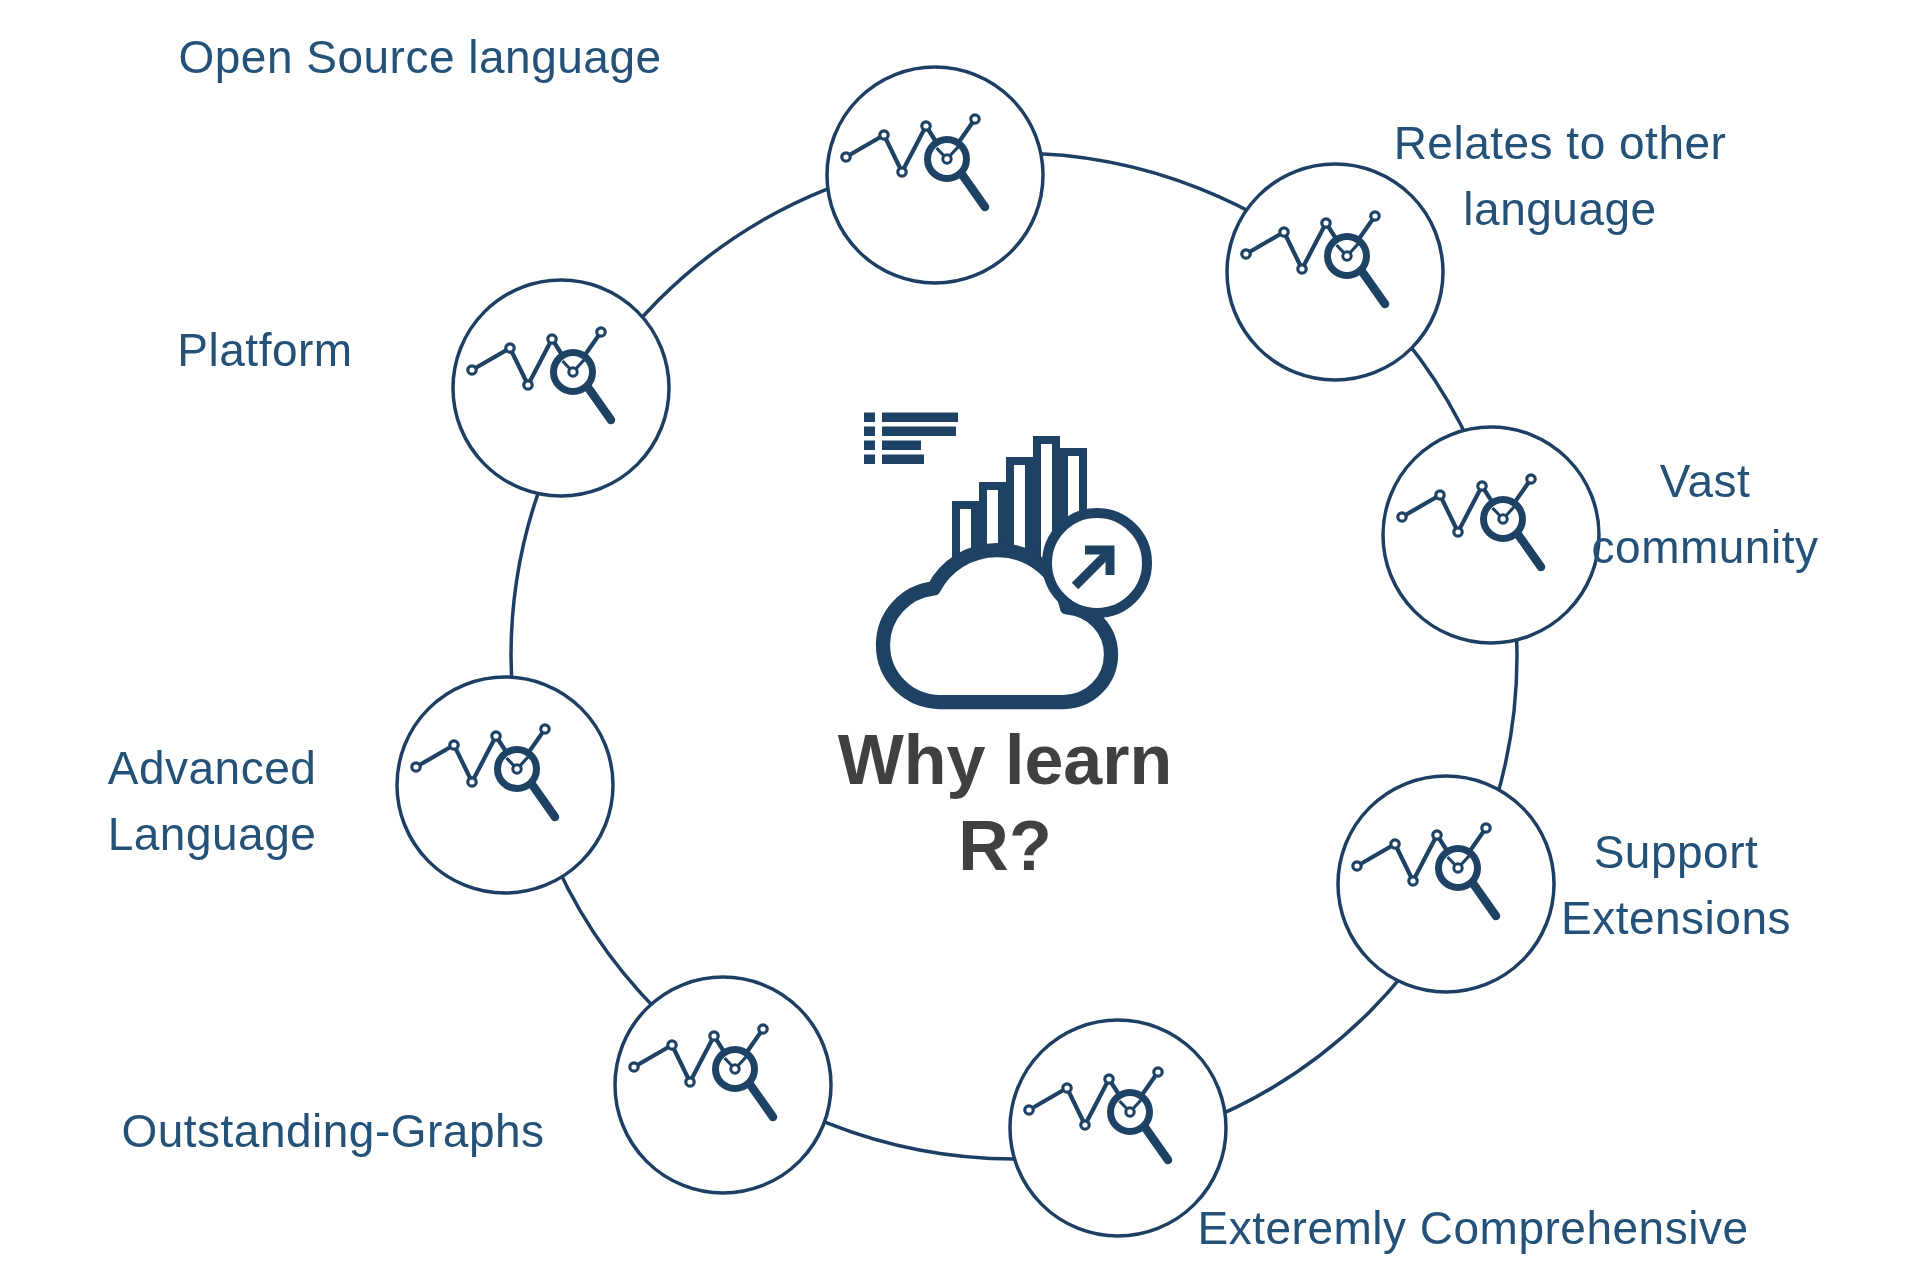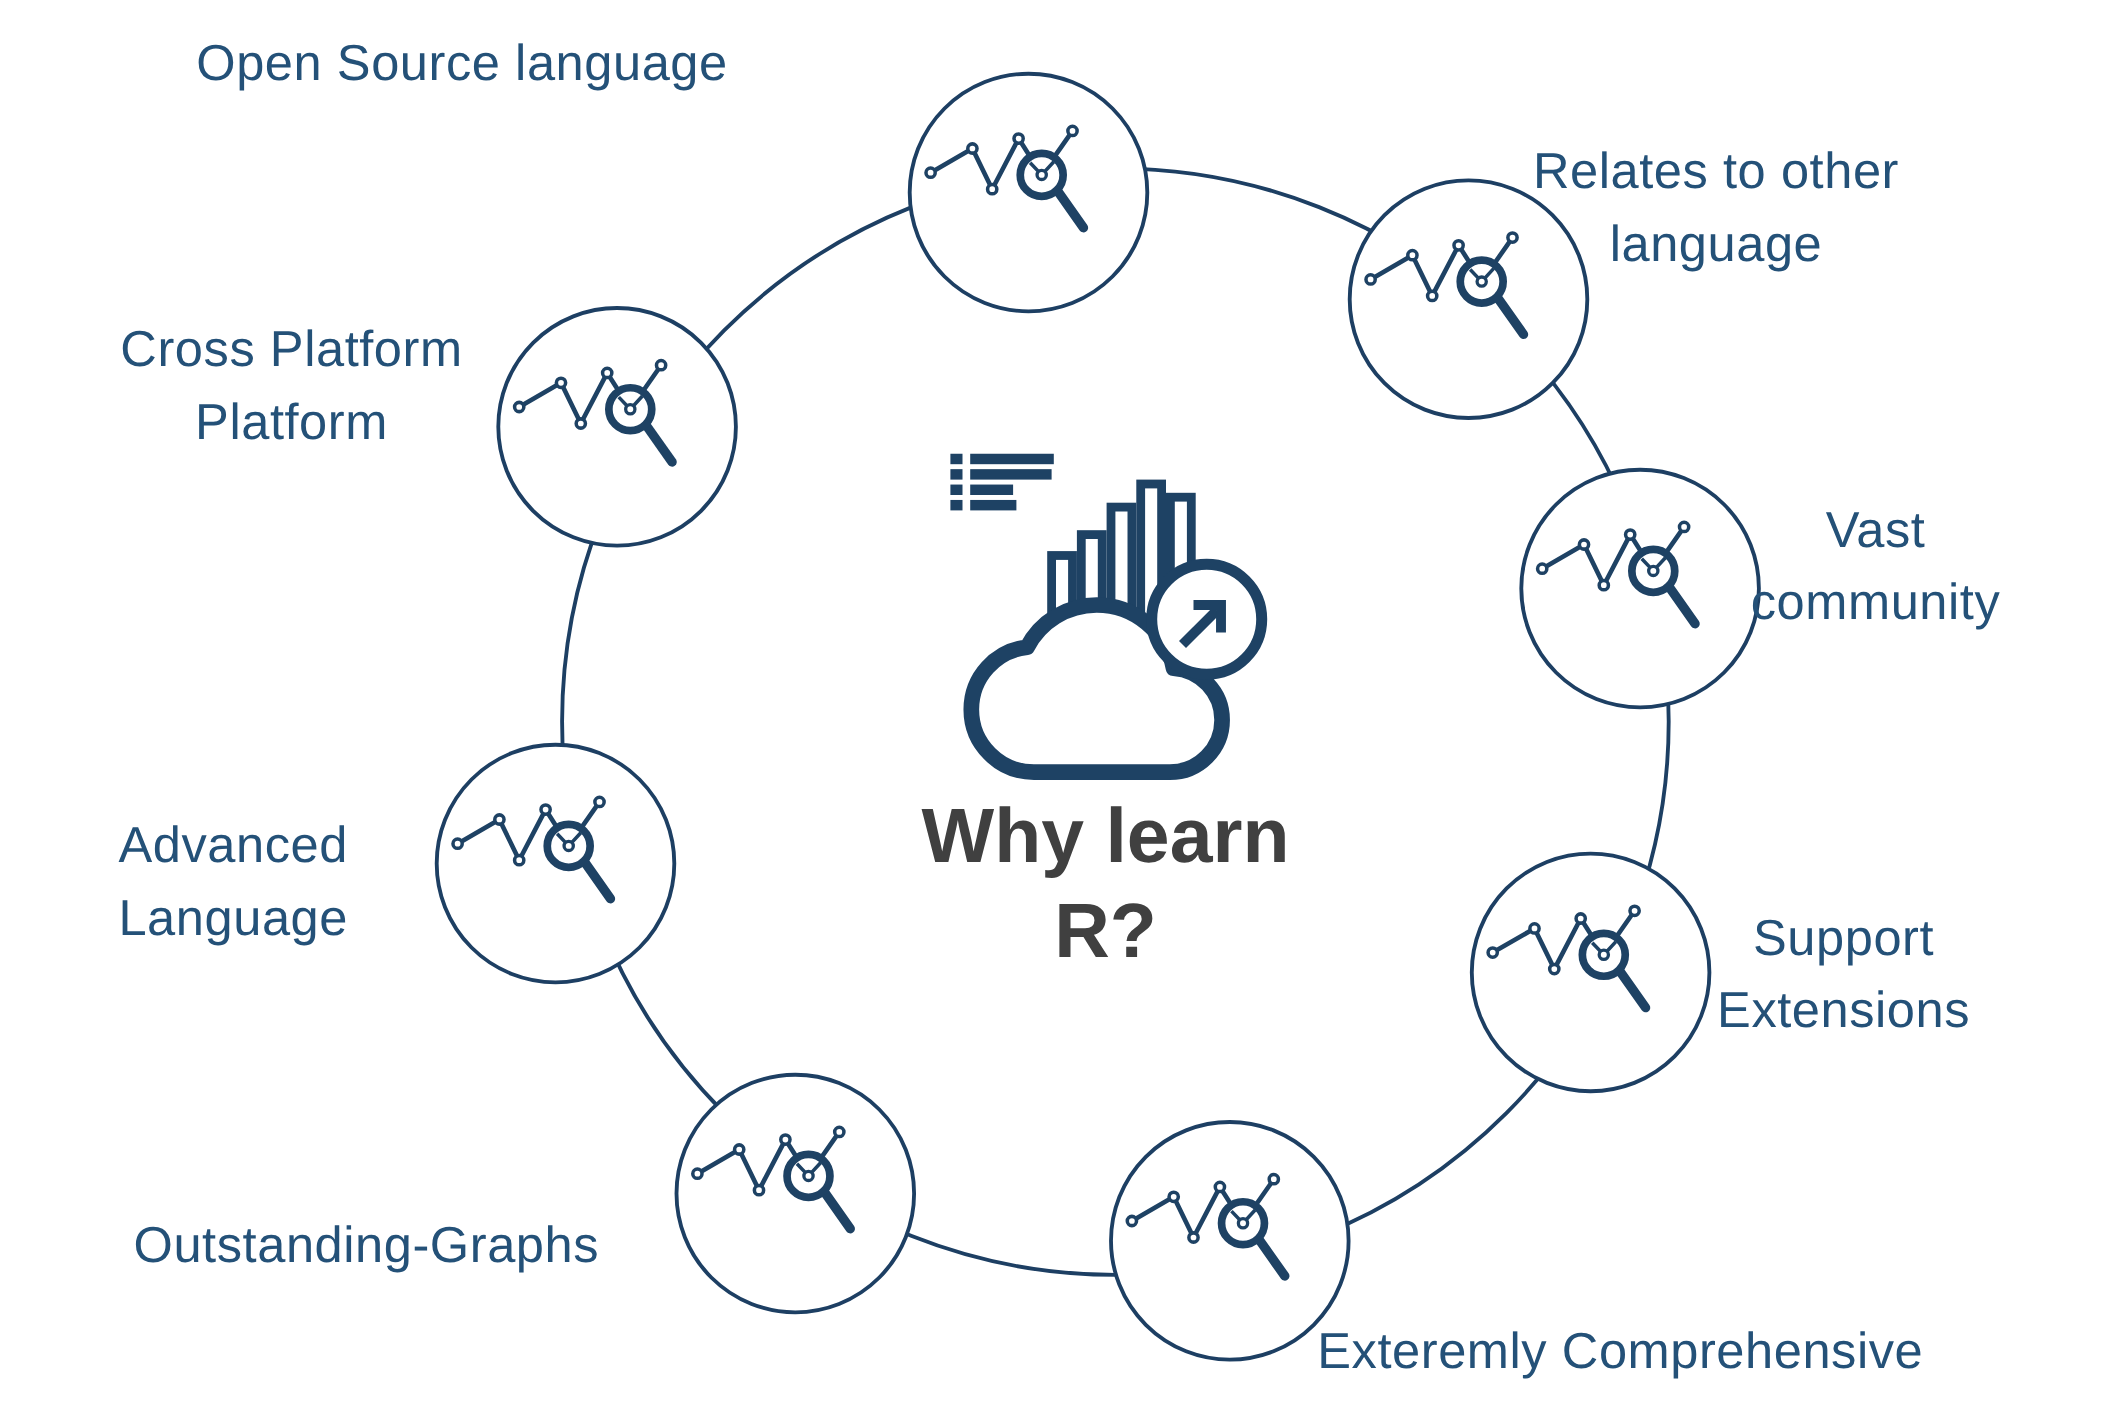--- a/index.html
+++ b/index.html
@@ -124,21 +124,21 @@
         <line class="ci-arrow" x1="1075" y1="586" x2="1106" y2="555"></line>
         <path class="ci-arrow" d="M1085 550 L1110 550 L1110 575"></path>
       </g>
     </g>
   </svg>
 
   <div class="label" style="left:420px;top:57px">
     <span class="line">Open Source language</span>
   </div>
 
-  <div class="label" style="left:1560px;top:188px">
+  <div class="label" style="left:1560px;top:176px">
     <span class="line">Relates to other</span>
     <span class="line">language</span>
   </div>
 
   <div class="label" style="left:1705px;top:514px">
     <span class="line">Vast</span>
     <span class="line">community</span>
   </div>
 
   <div class="label" style="left:1676px;top:885px">
@@ -153,21 +153,20 @@
   <div class="label" style="left:333px;top:1131px">
     <span class="line">Outstanding-Graphs</span>
   </div>
 
   <div class="label" style="left:212px;top:801px">
     <span class="line">Advanced</span>
     <span class="line">Language</span>
   </div>
 
   <div class="label" style="left:265px;top:350px">
-    <span class="line">Cross Platform</span>
     <span class="line">Platform</span>
   </div>
 
   <div class="title" style="left:1005px;top:803px">
     <span class="line">Why learn</span>
     <span class="line">R?</span>
   </div>
 
 </div>
 

